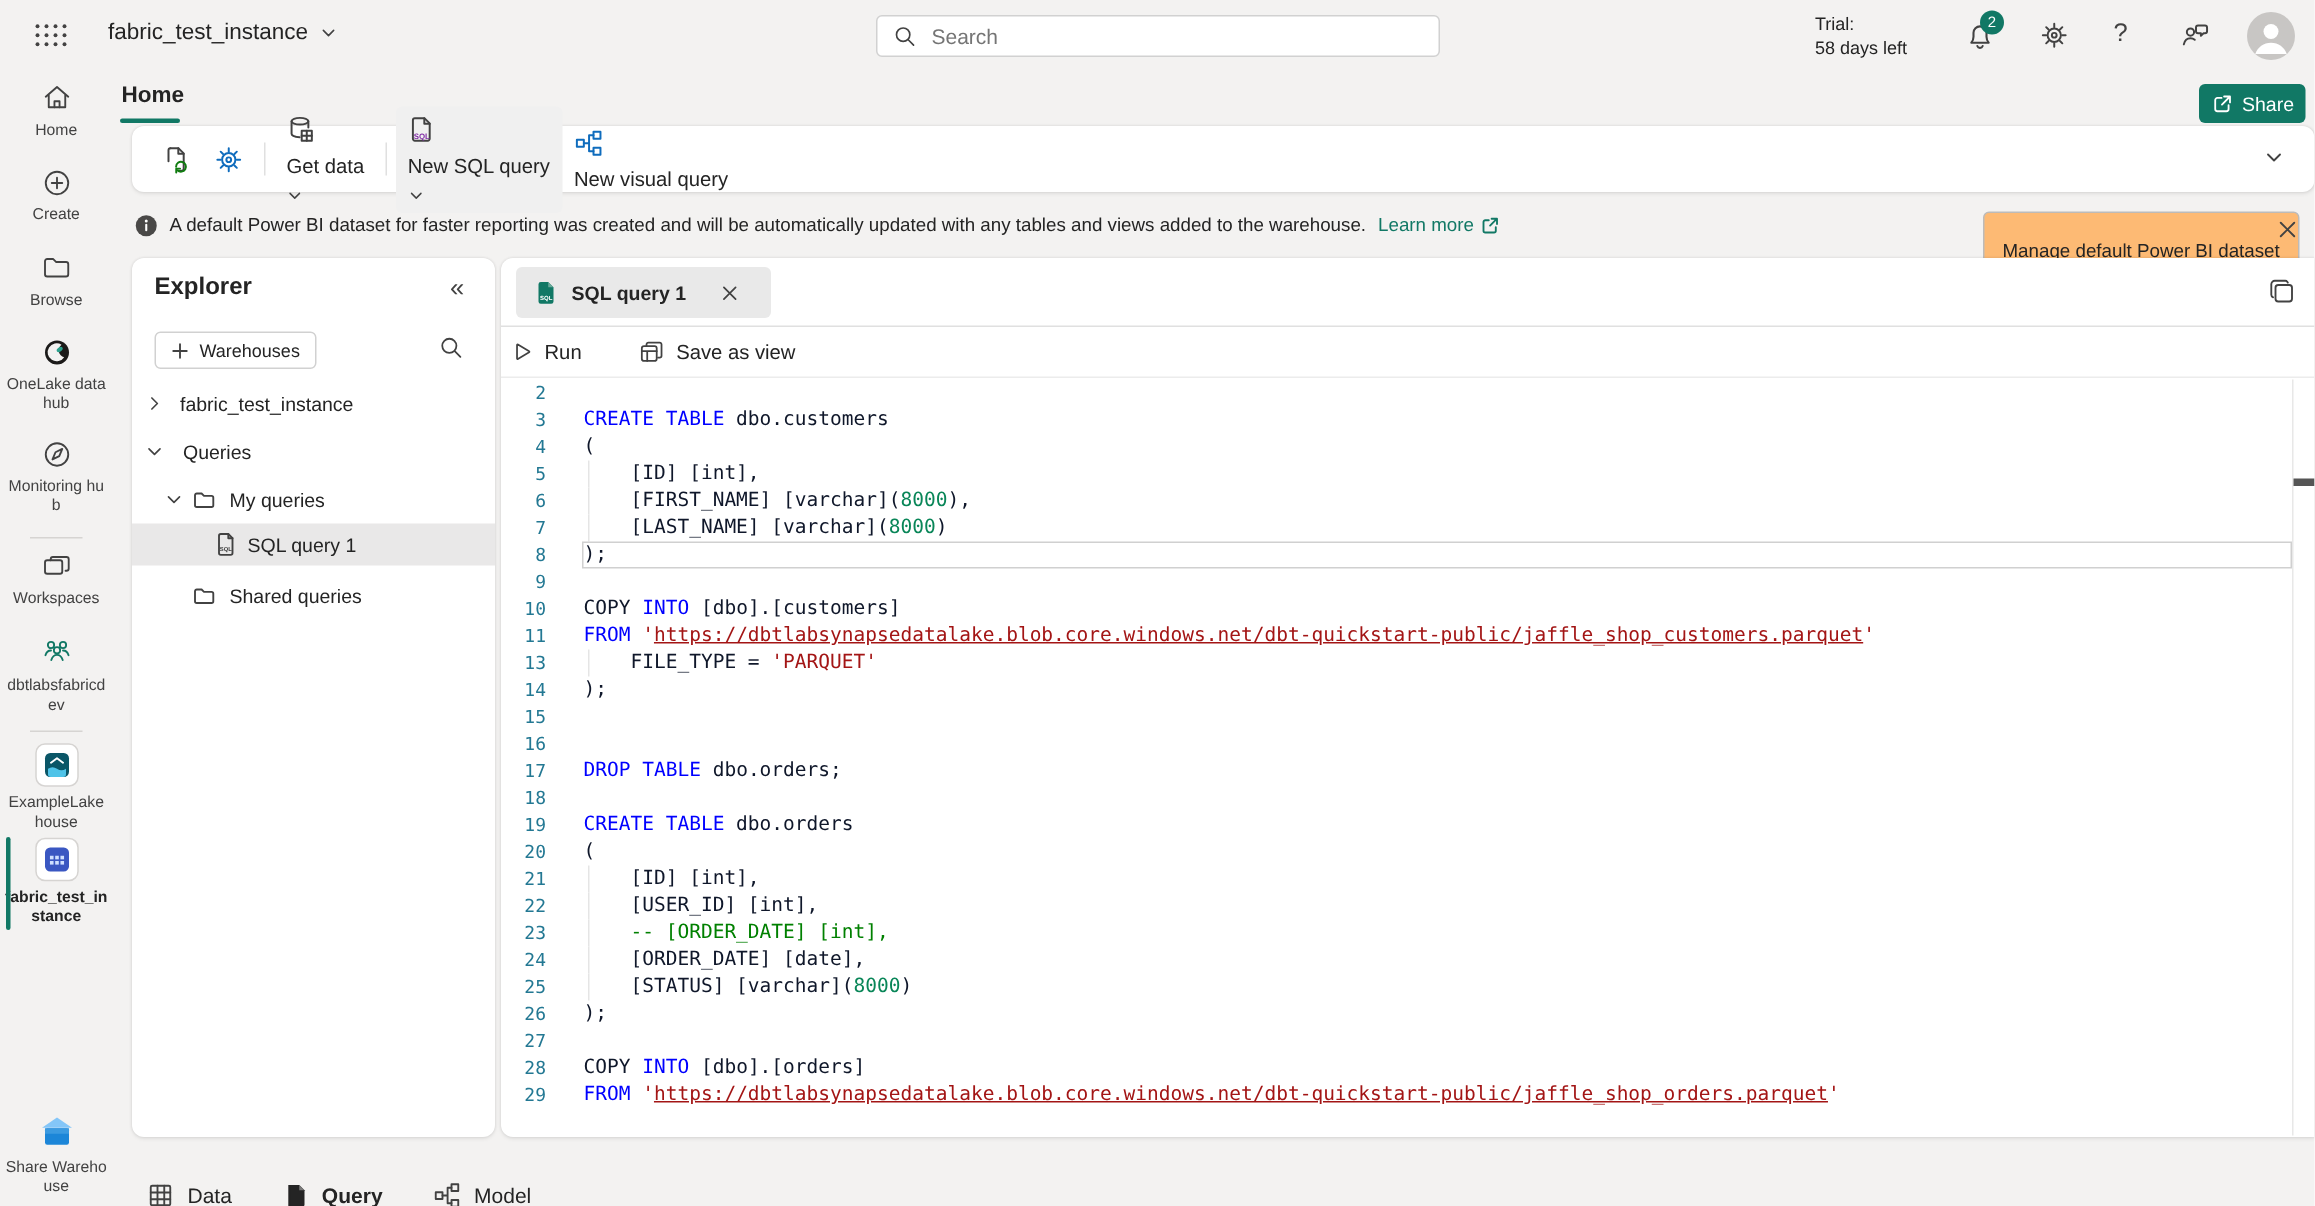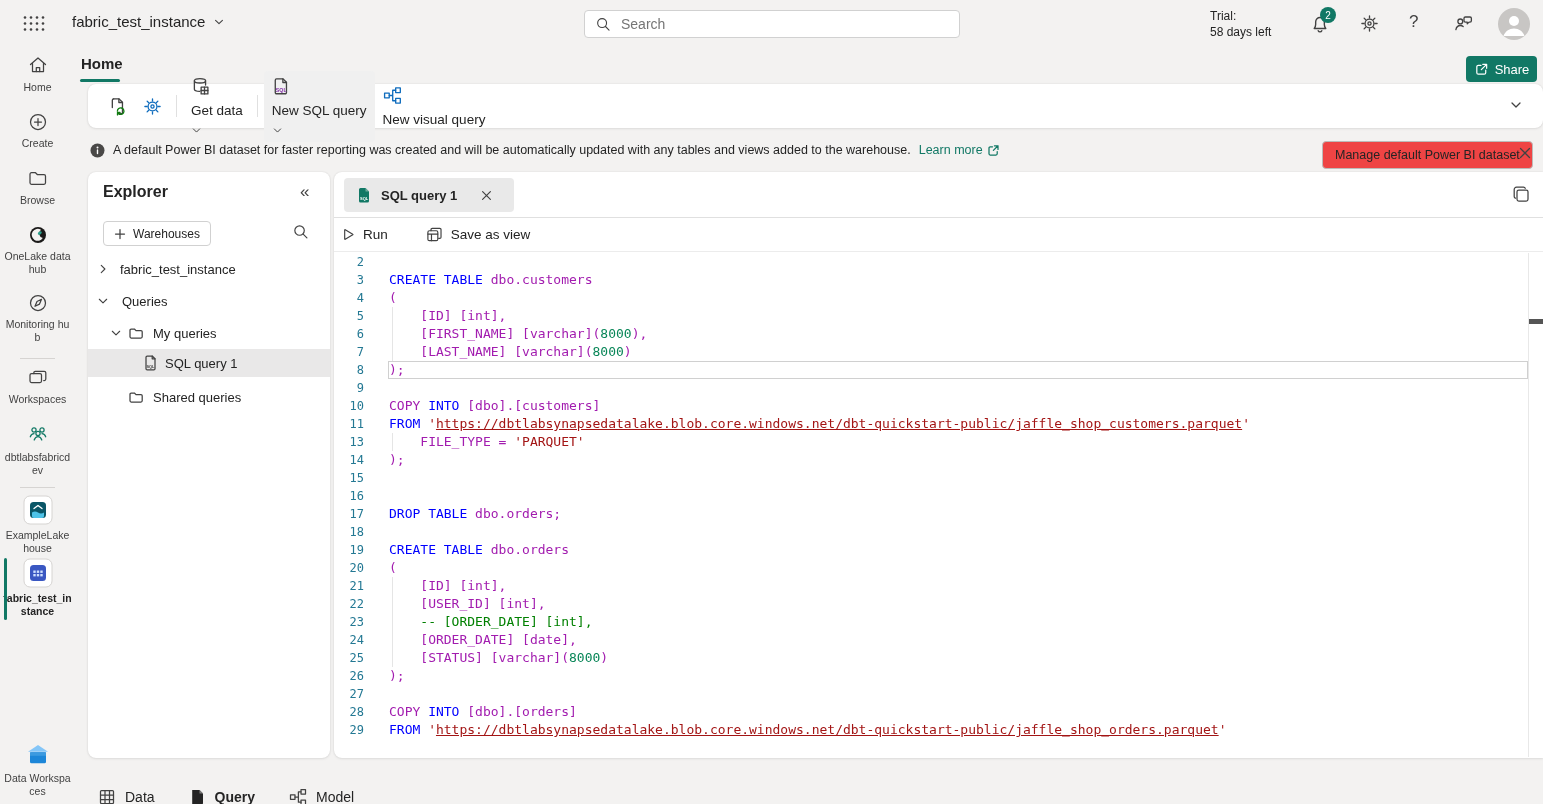--- a/index.html
+++ b/index.html
@@ -35,21 +35,21 @@
   
   .ribbon{left:88px;top:84px;width:1455px;height:44px;border-radius:8px;display:flex;align-items:center;}
   .rb-item{display:flex;align-items:flex-start;gap:7px;font-size:13.5px;cursor:pointer;padding:6px 8px;border-radius:4px;flex-direction:column;}
   .rb-sep{width:1px;height:22px;background:#e0e0e0;margin:0 6px;}
   .rb-active{background:#f0f0f0;}
   .rb-chevron{position:absolute;right:20px;top:14px;cursor:pointer;}
 
   
   .banner{left:90px;top:128px;height:44px;display:flex;align-items:center;gap:8px;font-size:12.5px;color:#242424;}
   .learnmore{color:#117865;display:flex;align-items:center;gap:4px;cursor:pointer;}
-  .manage-btn{left:1322px;top:141px;height:26px;padding:0 12px;display:flex;align-items:center;background:#ef4444;
+  .manage-btn{left:1322px;top:141px;height:26px;padding:12px 12px;display:flex;align-items:center;background:#fdba74;
               border:1px solid #bdbbb9;border-radius:4px;font-size:12.5px;cursor:pointer;}
   .banner-x{left:1518px;top:146px;cursor:pointer;}
 
   
   .rail{left:0;top:48px;width:75px;height:756px;background:#f3f2f1;}
   .rail-item{position:absolute;left:0;width:75px;display:flex;flex-direction:column;align-items:center;
              gap:4px;cursor:pointer;}
   .rail-item .lbl{font-size:10.5px;line-height:13px;color:#424242;text-align:center;padding:0 3px;
                   word-break:break-all;overflow-wrap:anywhere;}
   .rail-item.sel .lbl{font-weight:bold;color:#242424;}
@@ -78,21 +78,21 @@
   .tbtn{display:flex;align-items:center;gap:8px;font-size:13.5px;cursor:pointer;padding:4px 6px;border-radius:4px;}
 
   
   .editor{position:absolute;left:0;top:81px;width:1209px;height:504px;overflow:hidden;}
   .code-line{position:relative;display:flex;height:18px;line-height:18px;
              font-family:"DejaVu Sans Mono",monospace;font-size:13px;white-space:pre;}
   .ln{flex:0 0 47px;text-align:right;padding-right:17px;box-sizing:border-box;color:#237893;font-size:12px;}
   .cd{margin-left:8px;}
   .guide{position:absolute;left:58px;top:0;bottom:0;width:1px;background:#e5e5e5;}
   .curline{position:absolute;left:54px;right:15px;top:0;bottom:0;border:1px solid #d0d0d0;pointer-events:none;}
-  .tk-kw{color:#0000ff}.tk-pl{color:#a21caf}.tk-str{color:#a31515}
+  .tk-kw{color:#0000ff}.tk-pl{color:#0f172a}.tk-str{color:#a31515}
   .tk-url{color:#a31515;text-decoration:underline}.tk-num{color:#098658}.tk-com{color:#008000}
   .ovr{position:absolute;right:0;top:81px;bottom:1px;width:14px;border-left:1px solid #e8e8e8;}
   .ovr .mark{position:absolute;left:0;right:0;top:66px;height:5px;background:#555;}
 
   
   .bottombar{left:75px;top:758px;width:1468px;height:46px;display:flex;align-items:center;padding-left:21px;
              box-sizing:border-box;gap:30px;margin-top:16px;}
   .btab{height:46px;display:flex;align-items:center;gap:9px;font-size:14px;position:relative;cursor:pointer;padding:0 2px;}
   .btab.sel{font-weight:bold;}
   .btab.sel::after{content:'';position:absolute;left:0;right:0;bottom:6px;height:3px;background:#117865;border-radius:2px;}
@@ -377,21 +377,21 @@
     <span class="lbl">fabric_test_instance</span>
   </div>
   <div class="rail-item" style="top:694px;">
     <span>
       <svg width="26" height="26" viewBox="0 0 26 26">
         <path d="M13 3L3 9.8h20z" fill="#84c6f8"></path>
         <rect x="5" y="10.2" width="16" height="11" rx="1.5" fill="#1c86d8"></rect>
         <path d="M5 10.2h16v3.6H5z" fill="#3b9ae0"></path>
       </svg>
     </span>
-    <span class="lbl">Data Workspaces</span>
+    <span class="lbl">Share Warehouse</span>
   </div>
 </div>
 
 <div class="abs explorer card">
   <div class="abs exp-title">Explorer</div>
   <div class="abs exp-collapse">«</div>
   <div class="abs wh-btn">
     <span>
       <svg width="12" height="12" viewBox="0 0 12 12" class="st">
           <path d="M6 1.5v9M1.5 6h9"></path>

